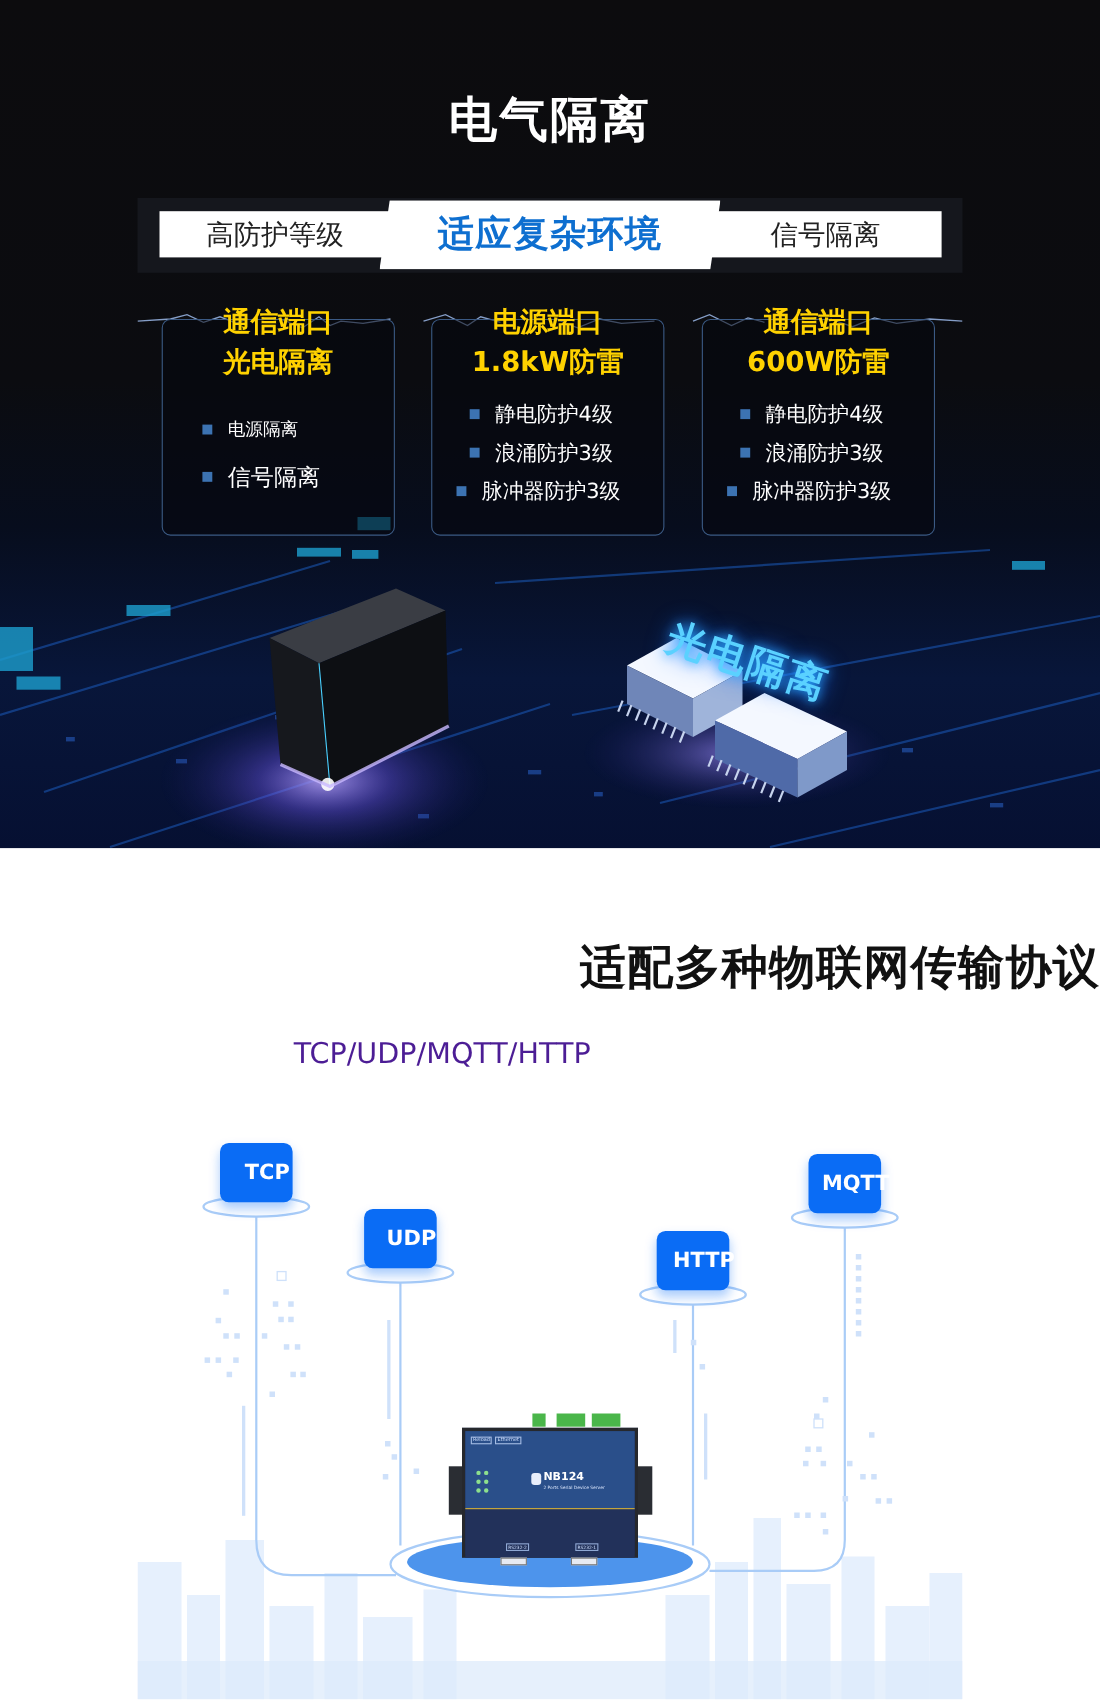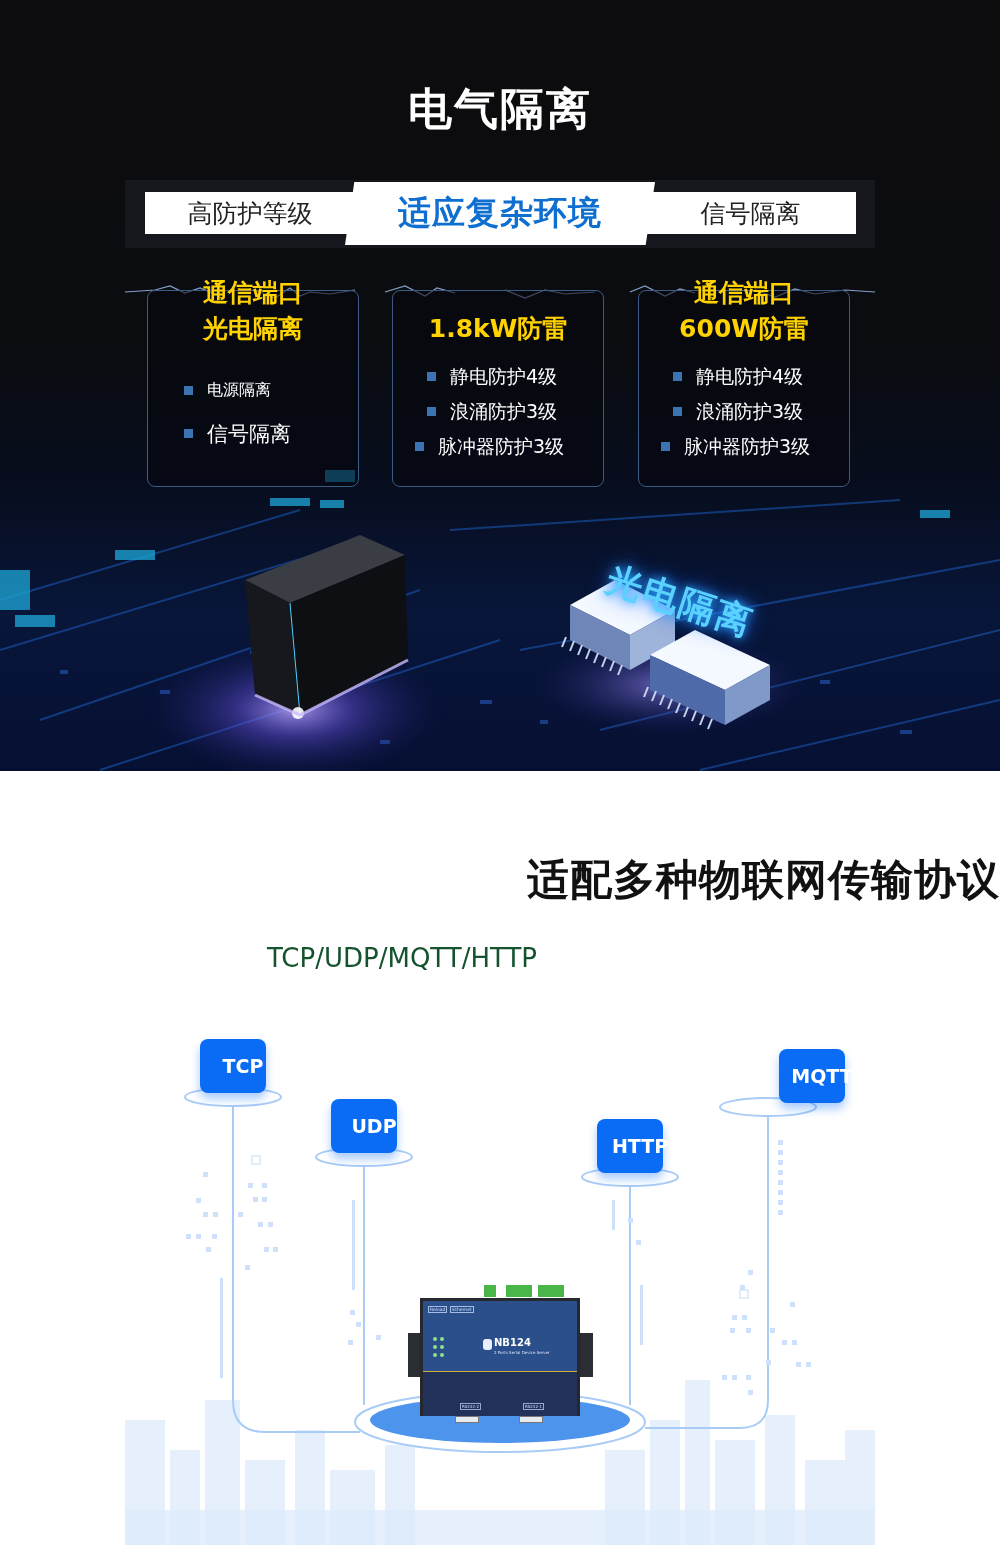--- a/index.html
+++ b/index.html
@@ -25,21 +25,21 @@
   .bullets { position: absolute; left: 0; width: 100%; }
   .bul { display: flex; align-items: center; color: #fff; font-size: 19px; height: 35px; }
   .bul .sq { width: 9px; height: 9px; background: #3c73b2; margin-right: 14px; flex: none; }
   .lightning { position: absolute; top: 278px; left: 125px; width: 750px; height: 30px; }
 
   .chip-dark { position: absolute; }
   .glow-text { position: absolute; left: 615px; top: 555px; color: #5ad1ff; font-size: 36px; font-weight: bold; transform: rotate(18deg); transform-origin: left top; text-shadow: 0 0 10px #2aa9ff, 0 0 20px #1a6cff; letter-spacing: 2px; }
 
   
   .h2 { position: absolute; top: 852px; left: 0; width: 1000px; text-align: right; font-size: 42px; font-weight: bold; color: #111; letter-spacing: 1px; }
-  .sub { position: absolute; top: 943px; left: 0; width: 804px; text-align: center; font-size: 26px; color: #14532d; }
+  .sub { position: absolute; top: 943px; left: 0; width: 804px; text-align: center; font-size: 26px; color: #4c1d95; }
   .city { position: absolute; left: 125px; top: 1360px; width: 750px; height: 185px; }
   .diagram { position: absolute; left: 0; top: 1000px; width: 1000px; height: 545px; }
 
   .proto { position: absolute; width: 66px; height: 54px; background: #0a6cf5; border-radius: 8px; color: #fff; font-size: 19px; font-weight: bold;
     display: flex; align-items: center; justify-content: center; box-shadow: 0 6px 10px rgba(10,108,245,.35); padding-left: 20px; }
 </style>
 </head>
 <body>
 
 <section class="dark">
@@ -115,20 +115,21 @@
           <span style="font-size:16px">电源隔离</span>
         </div>
       <div class="bul" style="height:43px;">
           <span class="sq"></span>
           <span style="font-size:21px">信号隔离</span>
         </div>
     </div>
   </div>
 
   <div class="card" style="left:392px; width:212px;">
+    <div class="ttl l1">电源端口</div>
     <div class="ttl l2">1.8kW防雷</div>
     <div class="bullets" style="top:68px;">
       <div class="bul" style="padding-left:34px;">
           <span class="sq"></span>
           <span>静电防护4级</span>
         </div>
       <div class="bul" style="padding-left:34px;">
           <span class="sq"></span>
           <span>浪涌防护3级</span>
         </div>
@@ -293,21 +294,21 @@
   <rect x="252" y="1156" width="8" height="8" fill="none" stroke="#cfe1fa" stroke-width="1.2"></rect>
   <rect x="740" y="1290" width="8" height="8" fill="none" stroke="#cfe1fa" stroke-width="1.2"></rect>
 
   <ellipse cx="500" cy="1422" rx="145" ry="30" fill="none" stroke="#a9ccf7" stroke-width="2"></ellipse>
   <ellipse cx="500" cy="1420" rx="130" ry="23" fill="#4d94ec"></ellipse>
 </svg>
 
 <div class="proto" style="left:200px; top:1039px;">TCP</div>
 <div class="proto" style="left:331px; top:1099px;">UDP</div>
 <div class="proto" style="left:597px; top:1119px;">HTTP</div>
-<div class="proto" style="left:735px; top:1049px;margin-left:44px;">MQTT</div>
+<div class="proto" style="left:735px; top:1049px;">MQTT</div>
 
 <div style="position:absolute; left:405px; top:1285px; width:190px; height:140px;">
 
   <div style="position:absolute; left:79px; top:0; width:12px; height:12px; background:#4ab64a;"></div>
   <div style="position:absolute; left:101px; top:0; width:26px; height:12px; background:#4ab64a;"></div>
   <div style="position:absolute; left:133px; top:0; width:26px; height:12px; background:#4ab64a;"></div>
 
   <div style="position:absolute; left:3px; top:48px; width:14px; height:44px; background:#2a2d33;"></div>
   <div style="position:absolute; left:174px; top:48px; width:14px; height:44px; background:#2a2d33;"></div>
 

